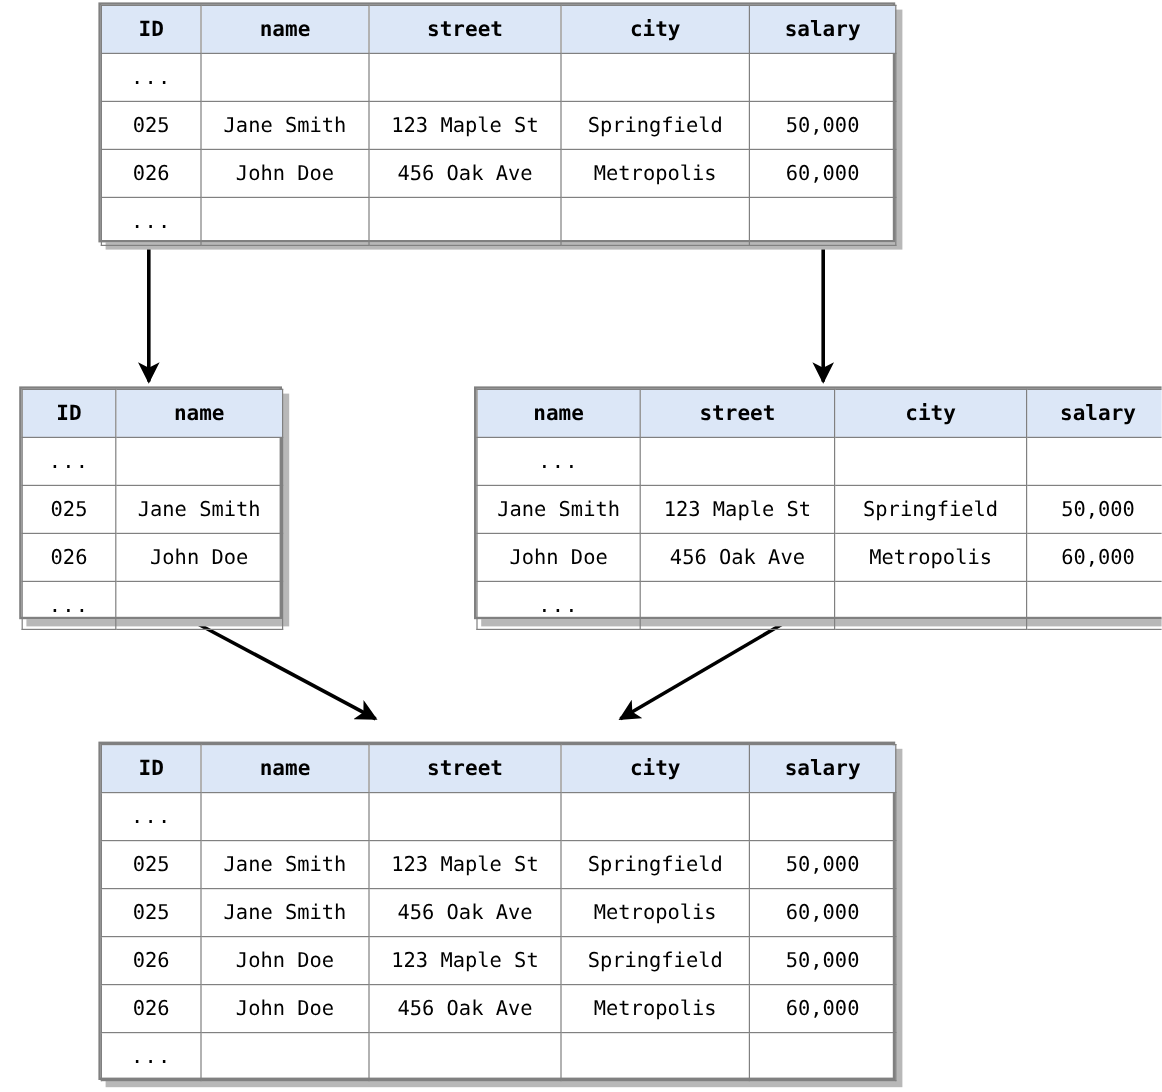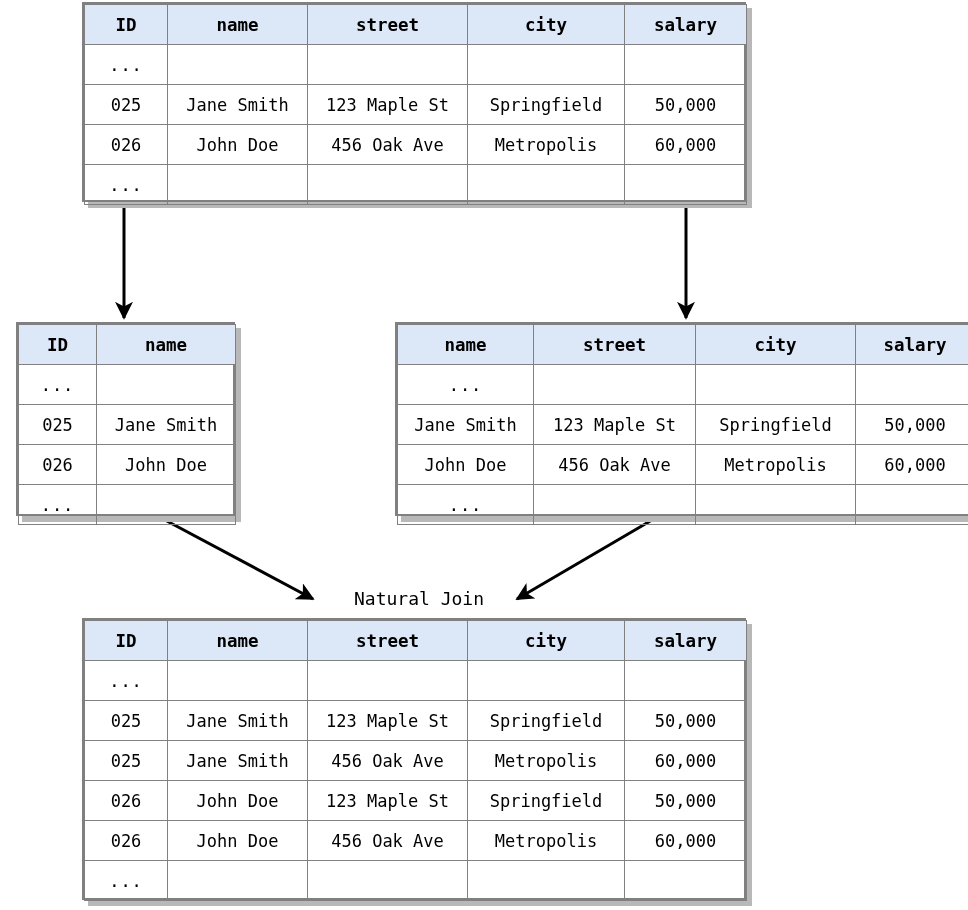--- a/index.html
+++ b/index.html
@@ -227,21 +227,20 @@
         <tr>
           <td class="ellipsis-cell">...</td>
           <td></td>
           <td></td>
           <td></td>
         </tr>
       </tbody>
     </table>
   </div>
 
-  <div id="join-label">Natural Join</div>
 
   <div class="table-block" id="table-join">
     <table>
       <colgroup>
         <col style="width:83px">
           <col style="width:140px">
           <col style="width:160px">
         <col style="width:157px">
           <col style="width:122px">
       </colgroup>

